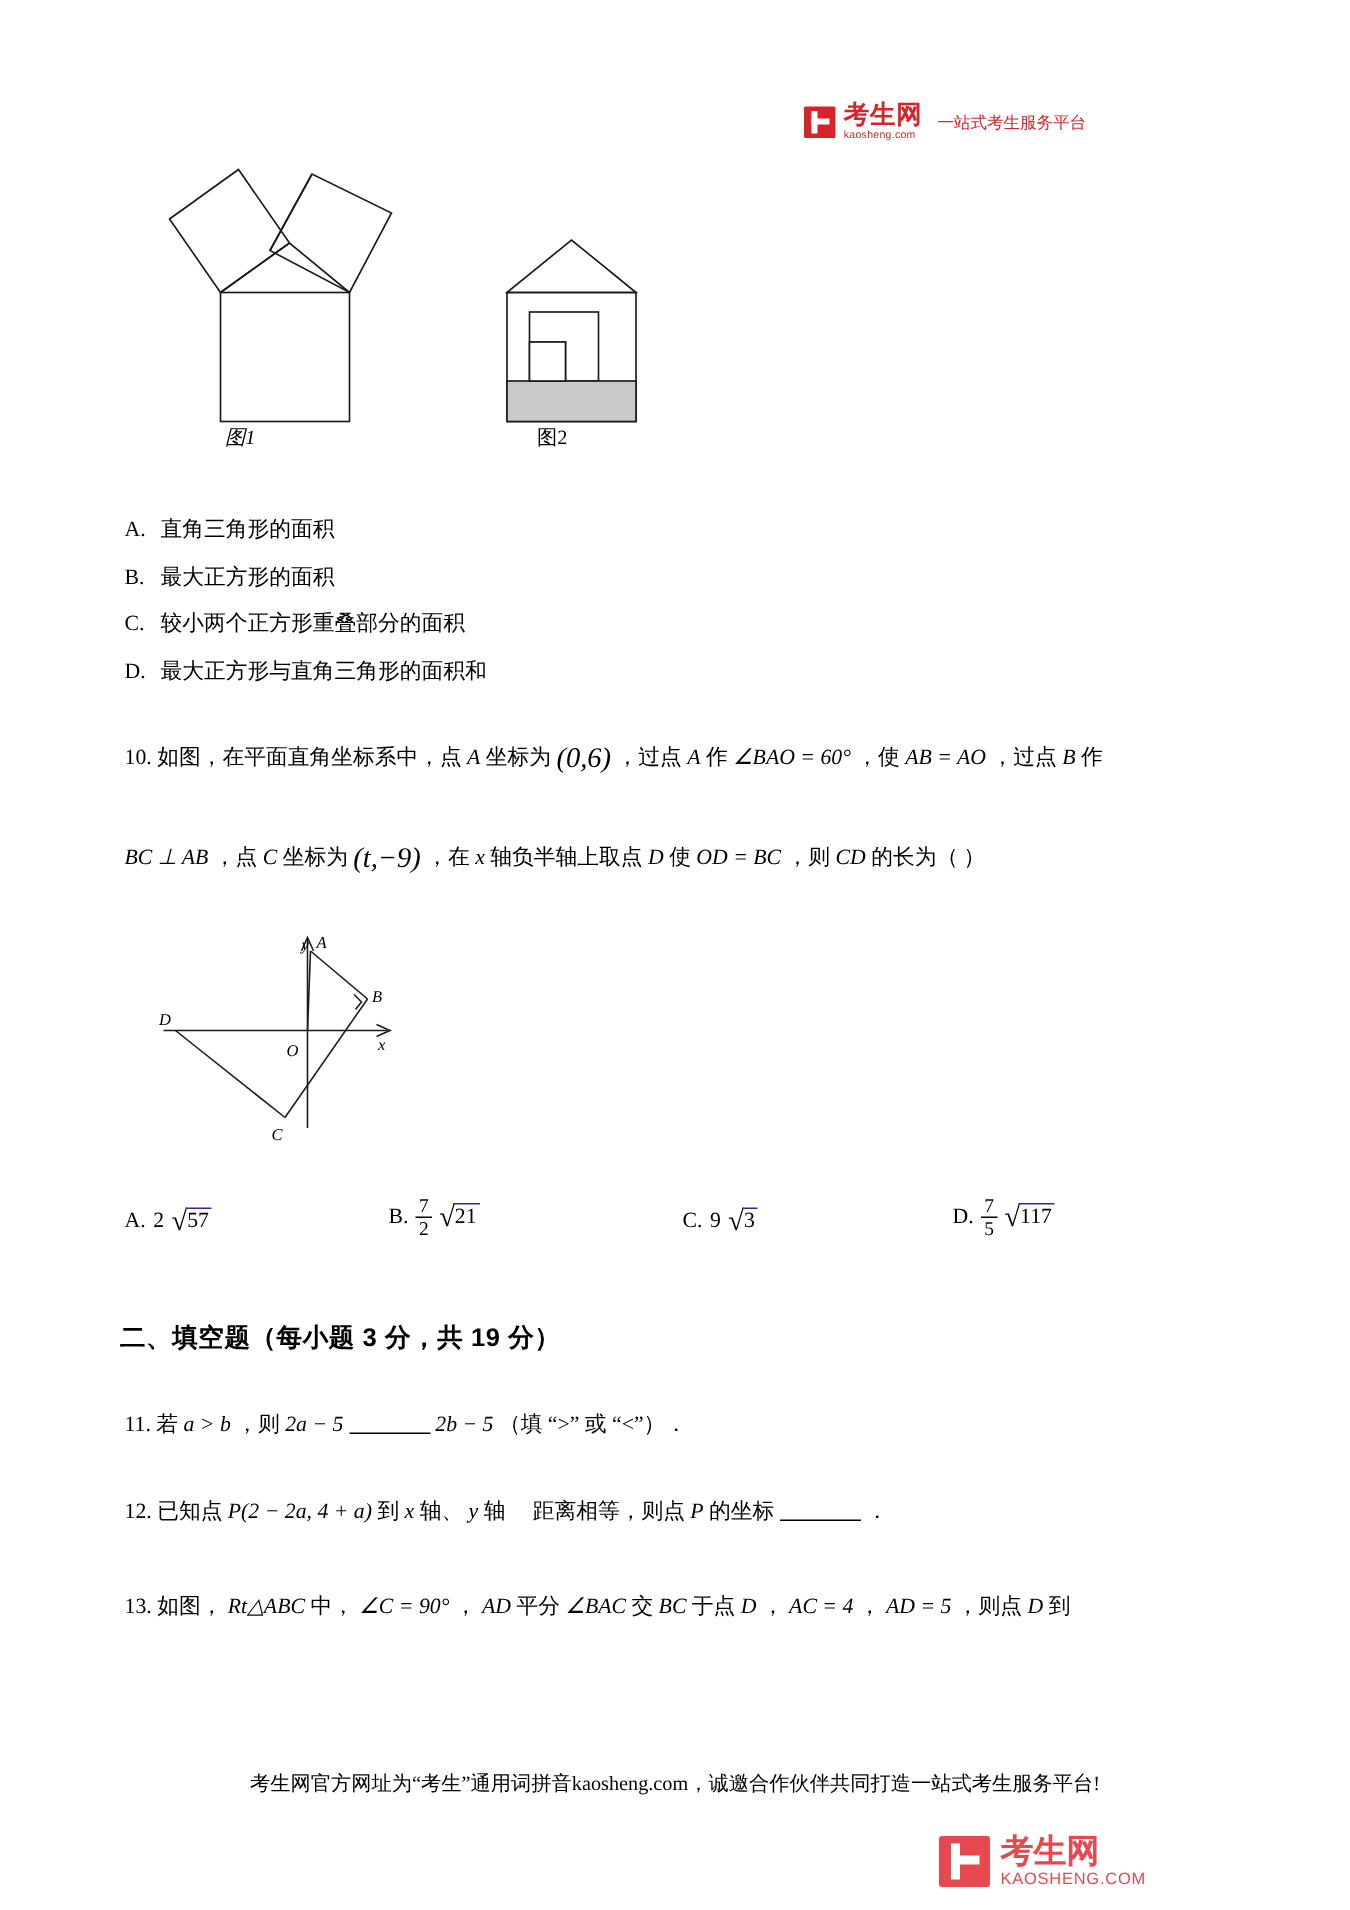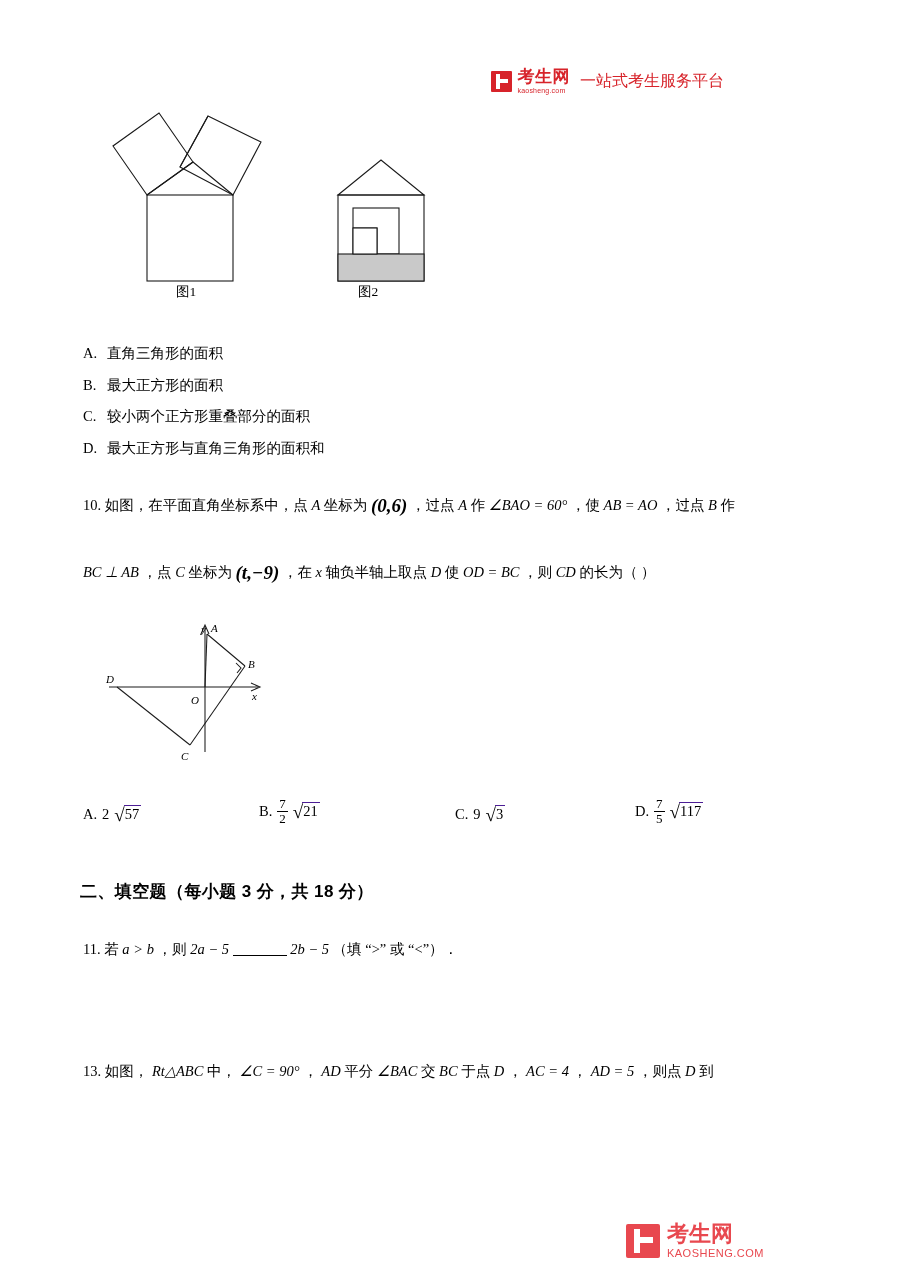--- a/index.html
+++ b/index.html
@@ -62,42 +62,42 @@
   .logo-text-sub {
     font-family: "Liberation Sans", sans-serif;
     font-size: 7px;
     color: #d7232a;
     line-height: 1;
     letter-spacing: 0.2px;
     margin-top: 2px;
   }
   .logo-tag {
     font-family: Liberation Sans, sans-serif;
-    font-size: 16px;
+    font-size: 11px;
     color: #d7232a;
     margin-left: 4px;
     white-space: nowrap;
   }
 
   
   .fig-top {
     position: absolute;
     left: 95px;
     top: 100px;
     width: 360px;
     height: 205px;
   }
   .fig-caption {
     position: absolute;
     font-size: 13.5px;
     font-family: "Liberation Serif", serif;
     color: #000;
     white-space: nowrap;
   }
-  .cap1 { left: 176px; top: 283px; }
+  .cap1 { left: 150px; top: 283px; font-style: italic; }
   .cap2 { left: 358px; top: 283px; }
 
   
   .opt-list {
     position: absolute;
     left: 83px;
     top: 344px;
     width: 700px;
   }
   .opt-row {
@@ -121,21 +121,21 @@
     position: absolute;
     left: 83px;
     top: 488px;
     width: 740px;
     font-size: 14.5px;
     line-height: 34px;
   }
   .q10 .line { white-space: nowrap; }
   .q10 .line2 { margin-top: 32px; }
   em.v { font-style: italic; font-family: "Liberation Serif", serif; }
-  .mi { font-style: italic; font-weight: bold; }
+  .mi { font-style: italic; }
   .paren-big {
     display: inline-block;
     font-size: 19px;
     vertical-align: -2px;
     font-family: "Liberation Serif", serif;
   }
 
   
   .fig-coord {
     position: absolute;
@@ -454,33 +454,49 @@
         <span class="num">7</span>
         <span class="den">5</span>
       </span>
       <span class="radical">
         <span class="sign">√</span>
         <span class="rad-body">117</span>
       </span>
     </div>
   </div>
 
-  <div class="sec-head">二、填空题（每小题 3 分，共 18 分）</div>
+  <div class="sec-head">二、填空题（每小题 3 分，共 19 分）</div>
 
   <div class="q11">
     <span>11.</span>
     <span>若</span>
     <em class="v">a &gt; b</em>
     <span>，则</span>
     <em class="v">2a − 5</em>
     <span class="blank-u"></span>
     <em class="v">2b − 5</em>
     <span>（填 “&gt;” 或 “&lt;”）．</span>
   </div>
 
+  <div class="q12">
+    <span>12.</span>
+    <span>已知点</span>
+    <em class="v">P(2 − 2a, 4 + a)</em>
+    <span>到</span>
+    <em class="v">x</em>
+    <span>轴、</span>
+    <em class="v">y</em>
+    <span>轴</span>
+    &nbsp;&nbsp;&nbsp;
+    <span>距离相等，则点</span>
+    <em class="v">P</em>
+    <span>的坐标</span>
+    <span class="blank-u"></span>
+    <span>．</span>
+  </div>
 
   <div class="q13">
     <div>
       <span>13.</span>
       <span>如图，</span>
       <em class="v">Rt△ABC</em>
       <span>中，</span>
       <em class="v">∠C = 90°</em>
       <span>，</span>
       <em class="v">AD</em>
@@ -493,20 +509,21 @@
       <span>，</span>
       <em class="v">AC = 4</em>
       <span>，</span>
       <em class="v">AD = 5</em>
       <span>，则点</span>
       <em class="v">D</em>
       <span>到</span>
     </div>
   </div>
 
+  <div class="footer-text">考生网官方网址为“考生”通用词拼音kaosheng.com，诚邀合作伙伴共同打造一站式考生服务平台!</div>
 
   <div class="footer-logo">
     <div class="footer-mark"></div>
     <div>
       <div class="footer-brand-main">考生网</div>
       <div class="footer-brand-sub">KAOSHENG.COM</div>
     </div>
   </div>
 
 </div>

